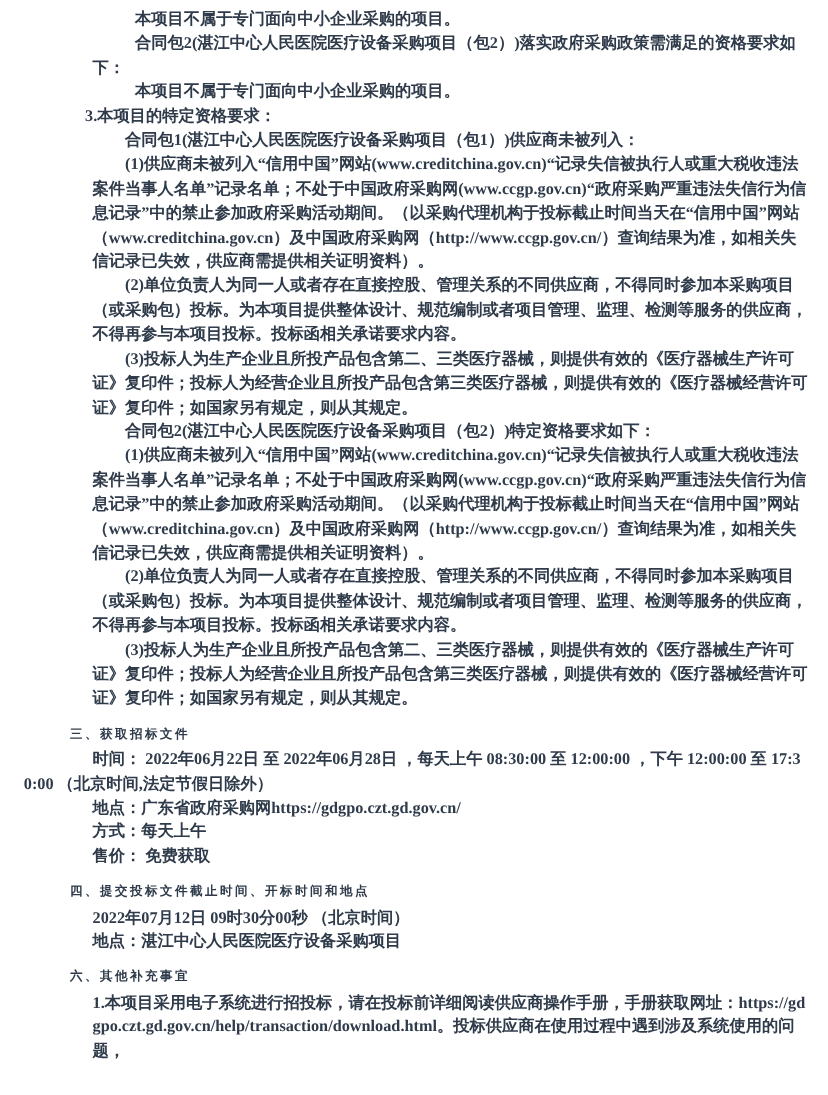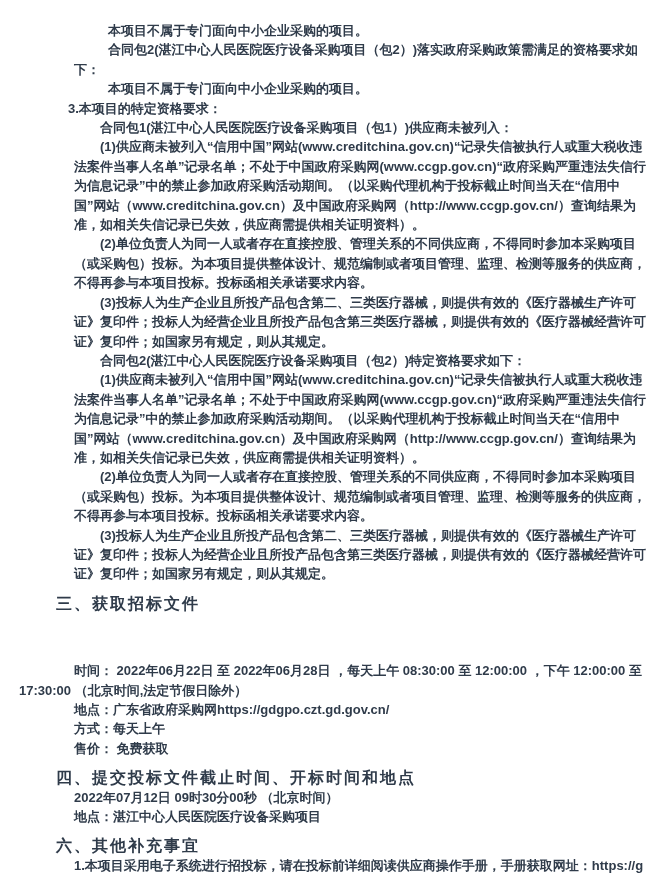--- a/index.html
+++ b/index.html
@@ -5,44 +5,44 @@
   html, body {
     margin: 0;
     padding: 0;
     background: #ffffff;
   }
   .page {
     position: relative;
     box-sizing: border-box;
     width: 662px;
     height: 876px;
-    padding: 21px 16px 0 74px;
+    padding: 5px 16px 0 74px;
     background: var(--paper, #ffffff);
     color: var(--ink, #2f3b4a);
-    font-family: Liberation Sans, sans-serif;
+    font-family: Liberation Serif, serif;
     font-size: 13px;
     font-weight: 600;
     line-height: 19.4px;
     overflow: hidden;
     word-break: break-all;
   }
   .para {
     margin: 0;
     padding: 0;
     text-indent: 26px;
   }
   .v-lg    { text-indent: 34px; }
   .v-flush { text-indent: -6px; }
   .v-plain { text-indent: 0; }
-  .v-hang  { margin-left: -55px; text-indent: 55px; margin-top: 48px; }
+  .v-hang  { margin-left: -55px; text-indent: 55px; }
   .section { margin-top: 10px; }
   .section-heading {
     margin: 0 0 0 -18px;
     padding: 0;
-    font-size: 16px;
+    font-size: 10px;
     font-weight: 700;
     letter-spacing: 2px;
     line-height: 19.4px;
     color: var(--ink, #2f3b4a);
   }
 </style>
 </head>
 <body>
 
 <div class="page">

